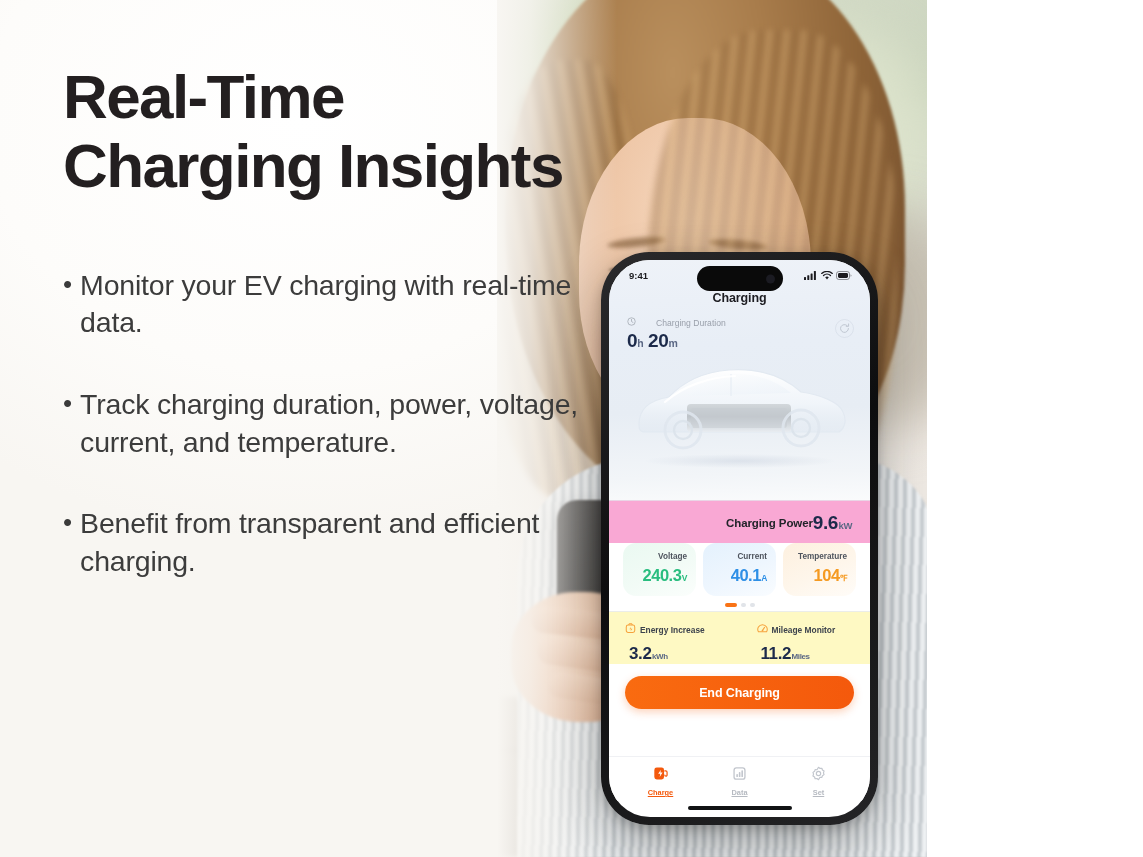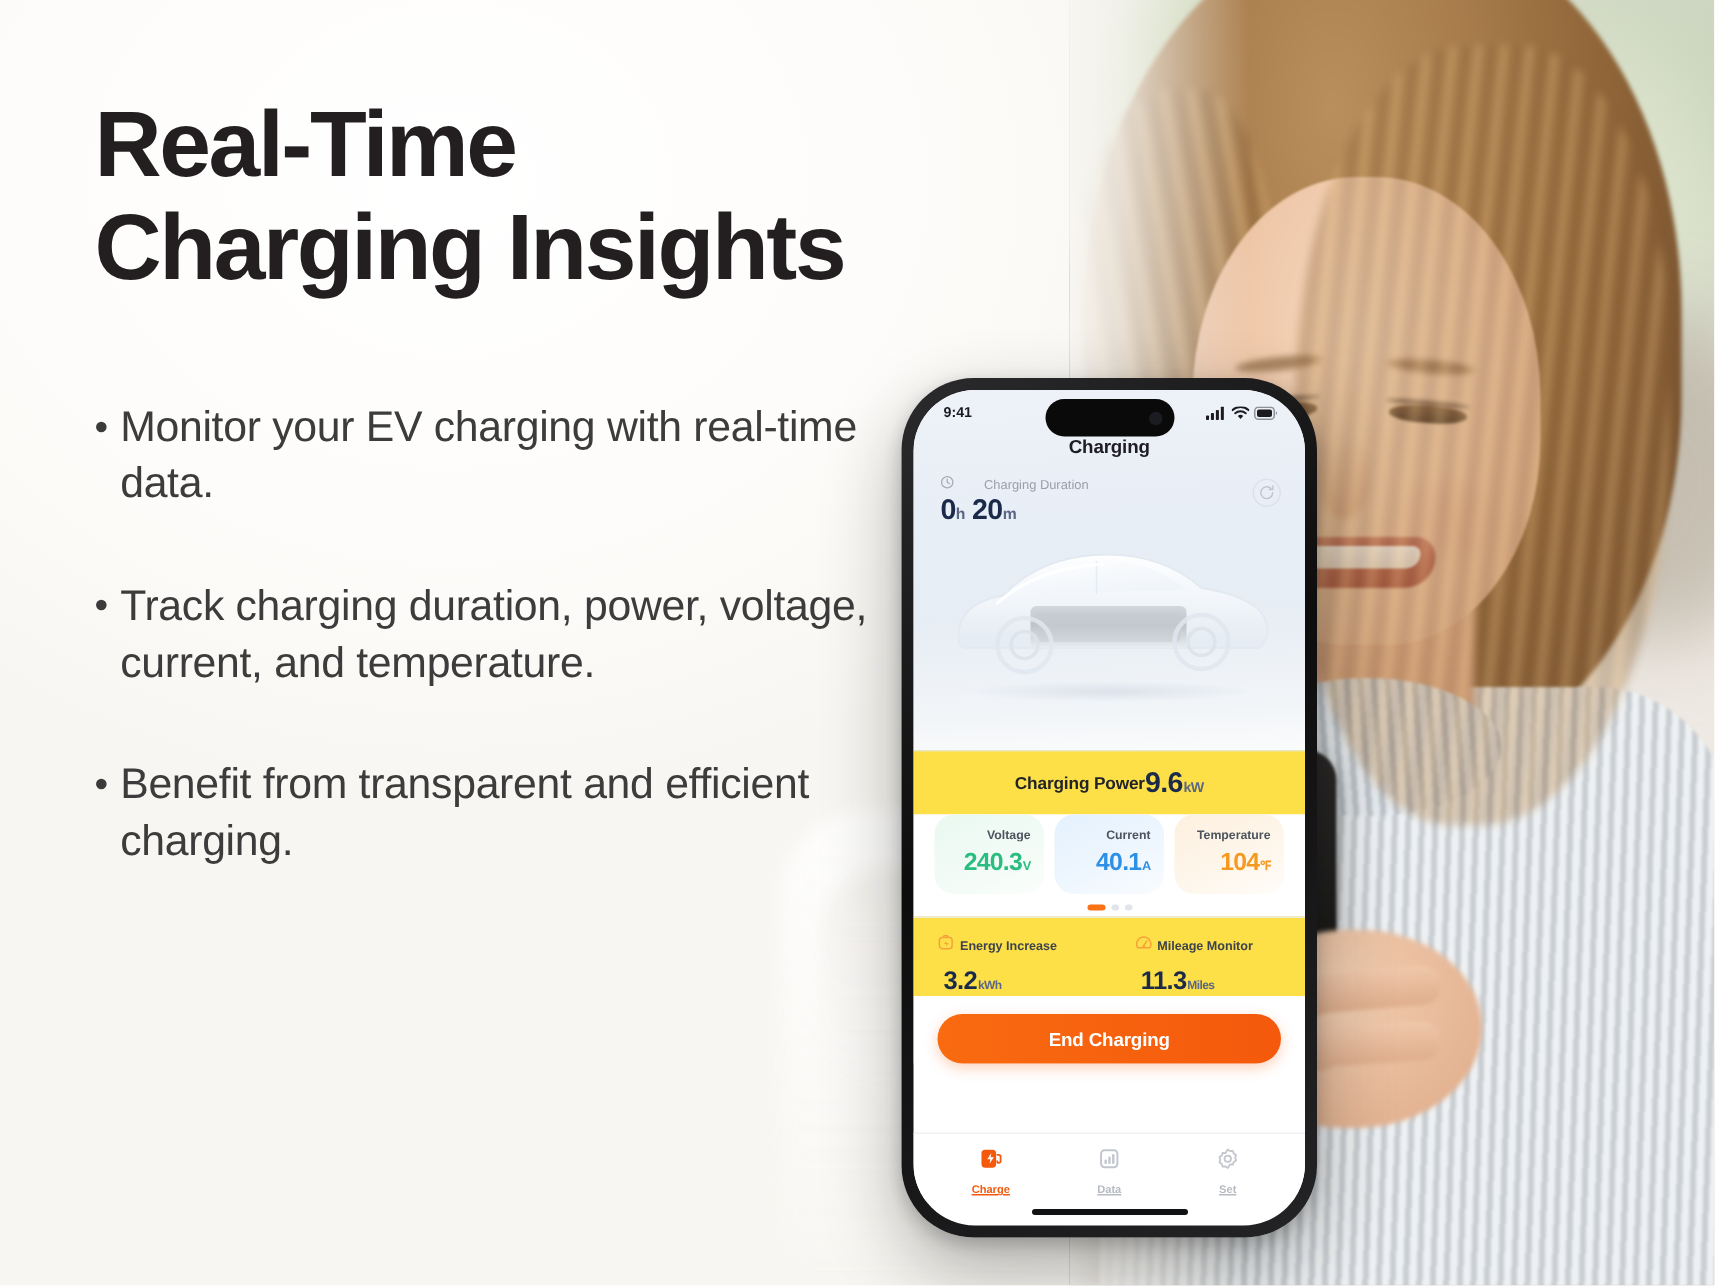--- a/index.html
+++ b/index.html
@@ -7,21 +7,21 @@
   body {
     width: 1143px;
     height: 857px;
     overflow: hidden;
     font-family: "Liberation Sans", sans-serif;
     background: #ffffff;
   }
 
   .poster {
     position: relative;
-    width: 1143px;
+    width: 927px;
     height: 857px;
     overflow: hidden;
     background:
       radial-gradient(ellipse 520px 420px at 300px 120px, #ffffff 0%, #fdfcfa 60%, #f8f6f2 100%),
       linear-gradient(120deg, #fbfaf8 0%, #f7f5f1 45%, #f3f0ea 100%);
   }
 
   
   .charger-ghost {
     position: absolute;
@@ -394,23 +394,23 @@
     width: 190px; height: 14px;
     border-radius: 50%;
     background: radial-gradient(ellipse, rgba(150,165,190,.22), rgba(150,165,190,0) 72%);
   }
 
   
   .power-row {
     flex: 0 0 auto;
     display: flex;
     align-items: center;
-    justify-content: center;
+    justify-content: flex-end;
     padding: 11px 18px 9px 18px;
-    background: #fde047;
+    background: #f9a8d4;
     border-top: 1px solid rgba(228,232,238,.7);
   }
   .power-label {
     font-size: 11.5px;
     font-weight: 600;
     color: #22242a;
     letter-spacing: -.1px;
   }
   .power-value {
     font-size: 19px;
@@ -483,21 +483,21 @@
     background: #ffffff;
   }
   .dot { width: 5px; height: 4px; border-radius: 2px; background: #e1e4e9; }
   .dot.active { width: 12px; background: #f97316; }
 
   
   .increase {
     flex: 0 0 auto;
     display: flex;
     padding: 6px 16px 0 16px;
-    background: #fde047;
+    background: #fef9c3;
     border-top: 1px solid rgba(232,235,240,.85);
     padding-top: 11px;
     gap: 34px;
   }
   .inc-col { flex: 1 1 0; }
   .inc-head {
     display: flex;
     align-items: center;
     gap: 4px;
     font-size: 8.4px;
@@ -777,21 +777,21 @@
           <div class="inc-head">
             <span>
               <svg width="11" height="11" viewBox="0 0 14 14">
                   <path d="M1.8 11.2a6 6 0 1 1 10.4 0Z" fill="none" stroke="#f6a23c" stroke-width="1.3" stroke-linejoin="round"></path>
                   <path d="M7 9.4 9.6 5.6" stroke="#f6a23c" stroke-width="1.3" stroke-linecap="round"></path>
                   <circle cx="7" cy="9.7" r="1.1" fill="#f6a23c"></circle>
                 </svg>
             </span>
             <span>Mileage Monitor</span>
           </div>
-          <div class="inc-value"><span>11.3</span><span class="u">Miles</span></div>
+          <div class="inc-value"><span>11.2</span><span class="u">Miles</span></div>
         </div>
       </div>
 
       <div class="cta-wrap">
         <button class="cta">End Charging</button>
       </div>
 
       <div class="tabbar">
         <div class="tab active">
           <span>

